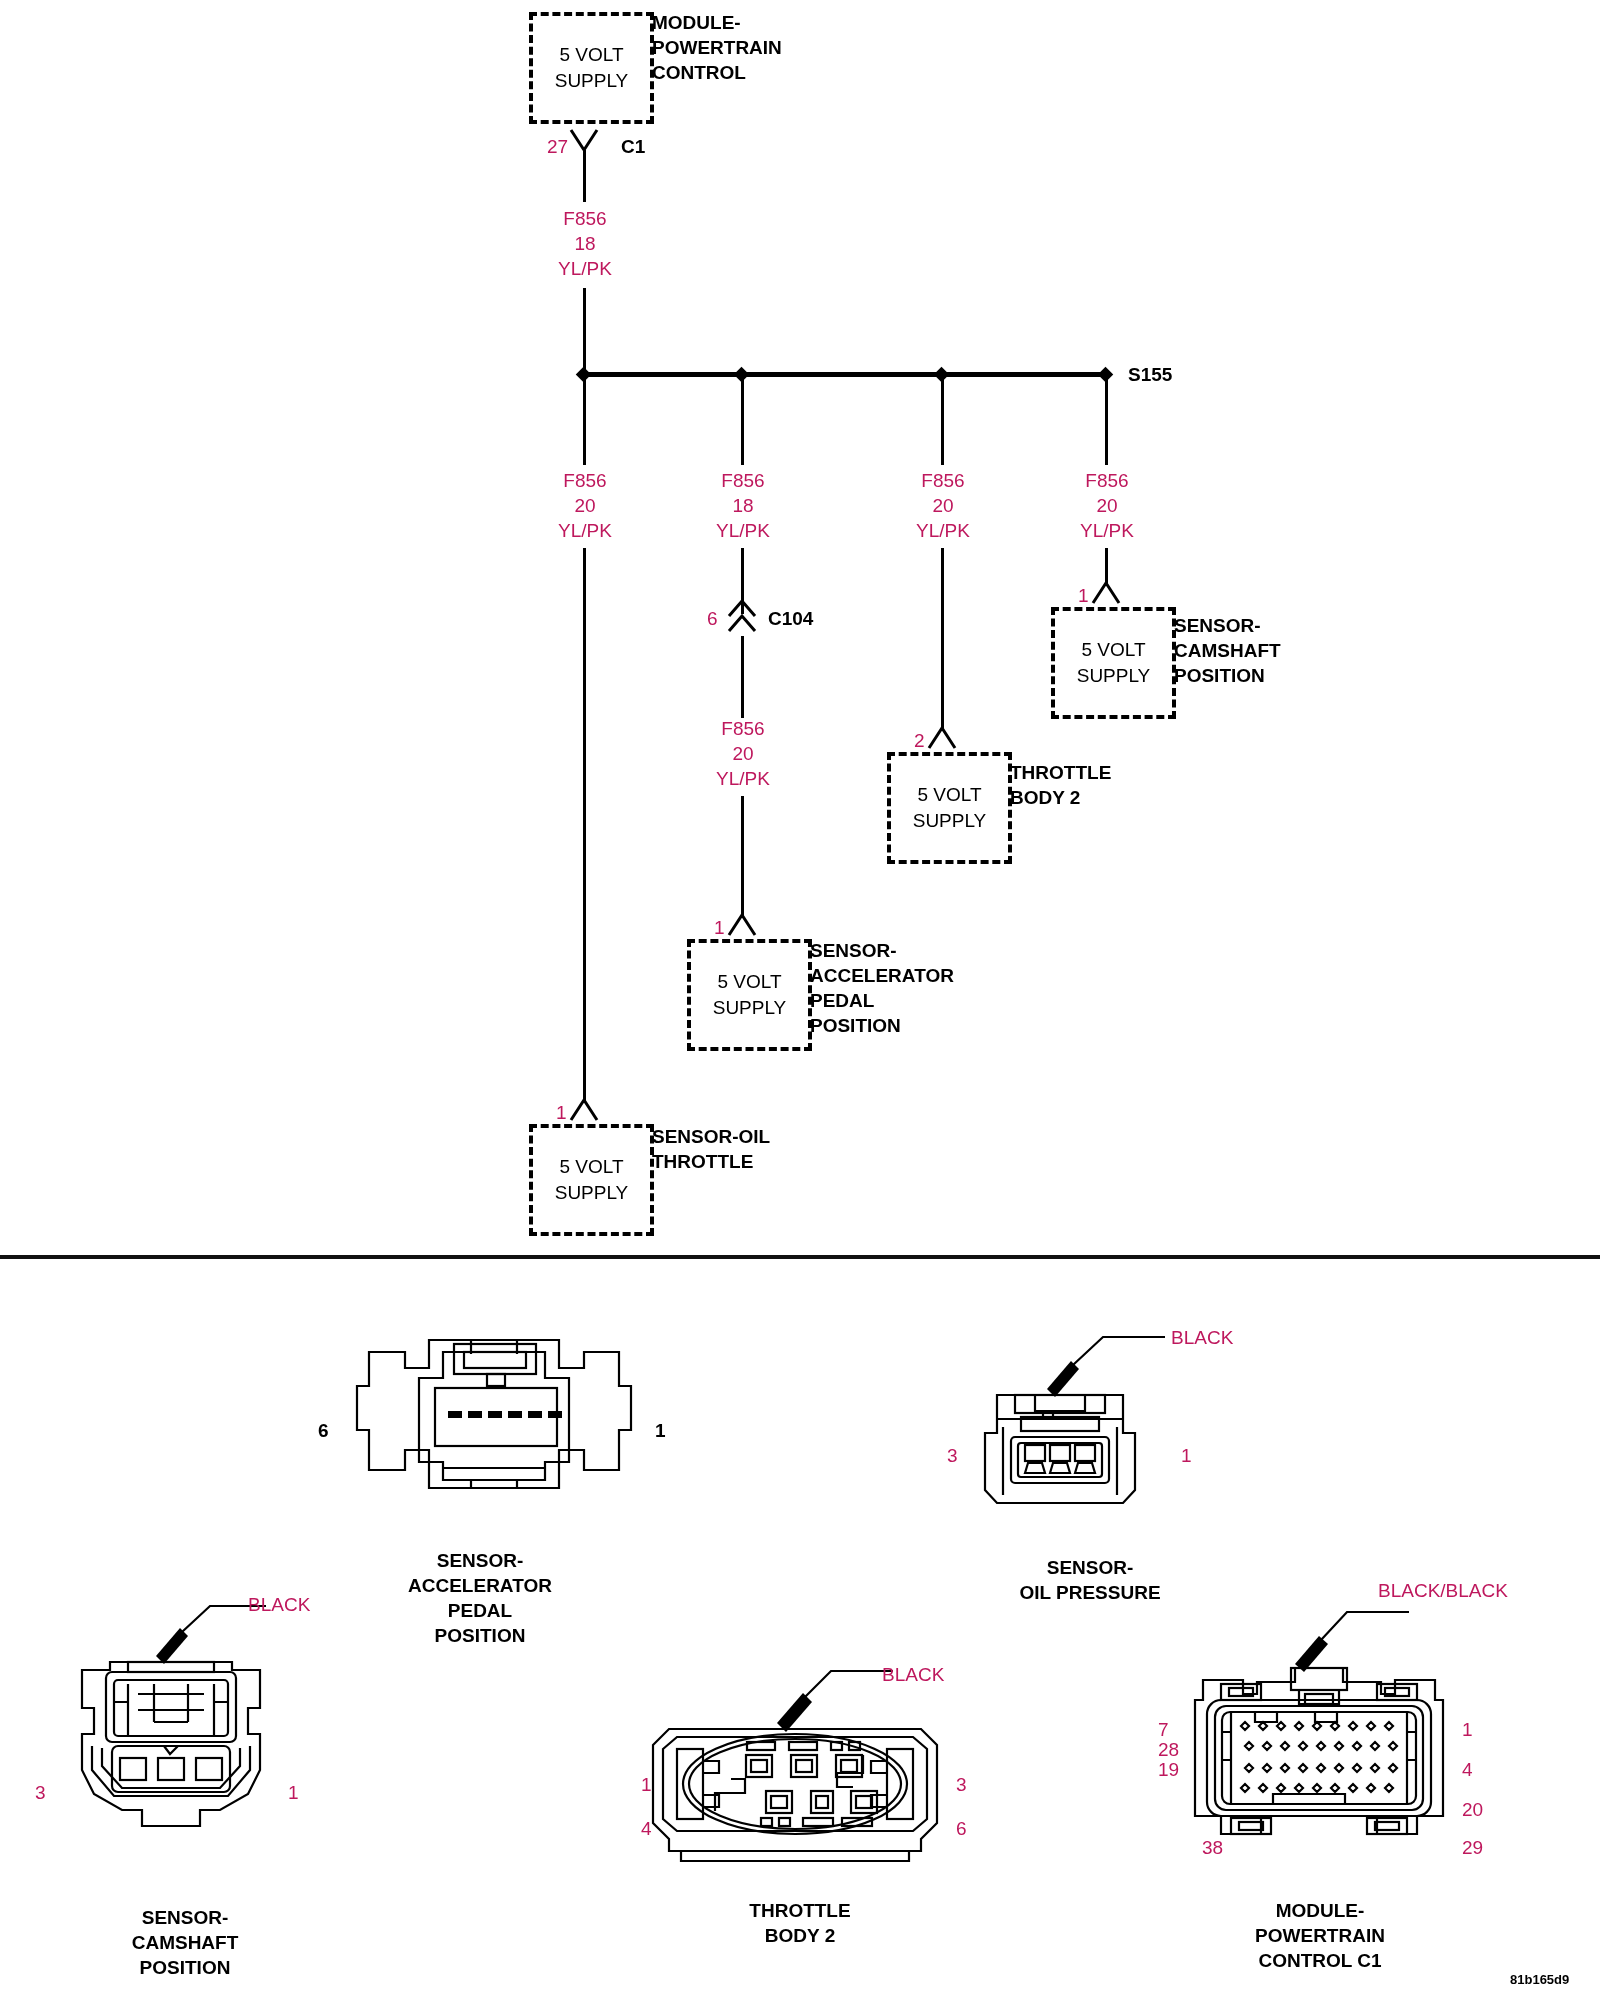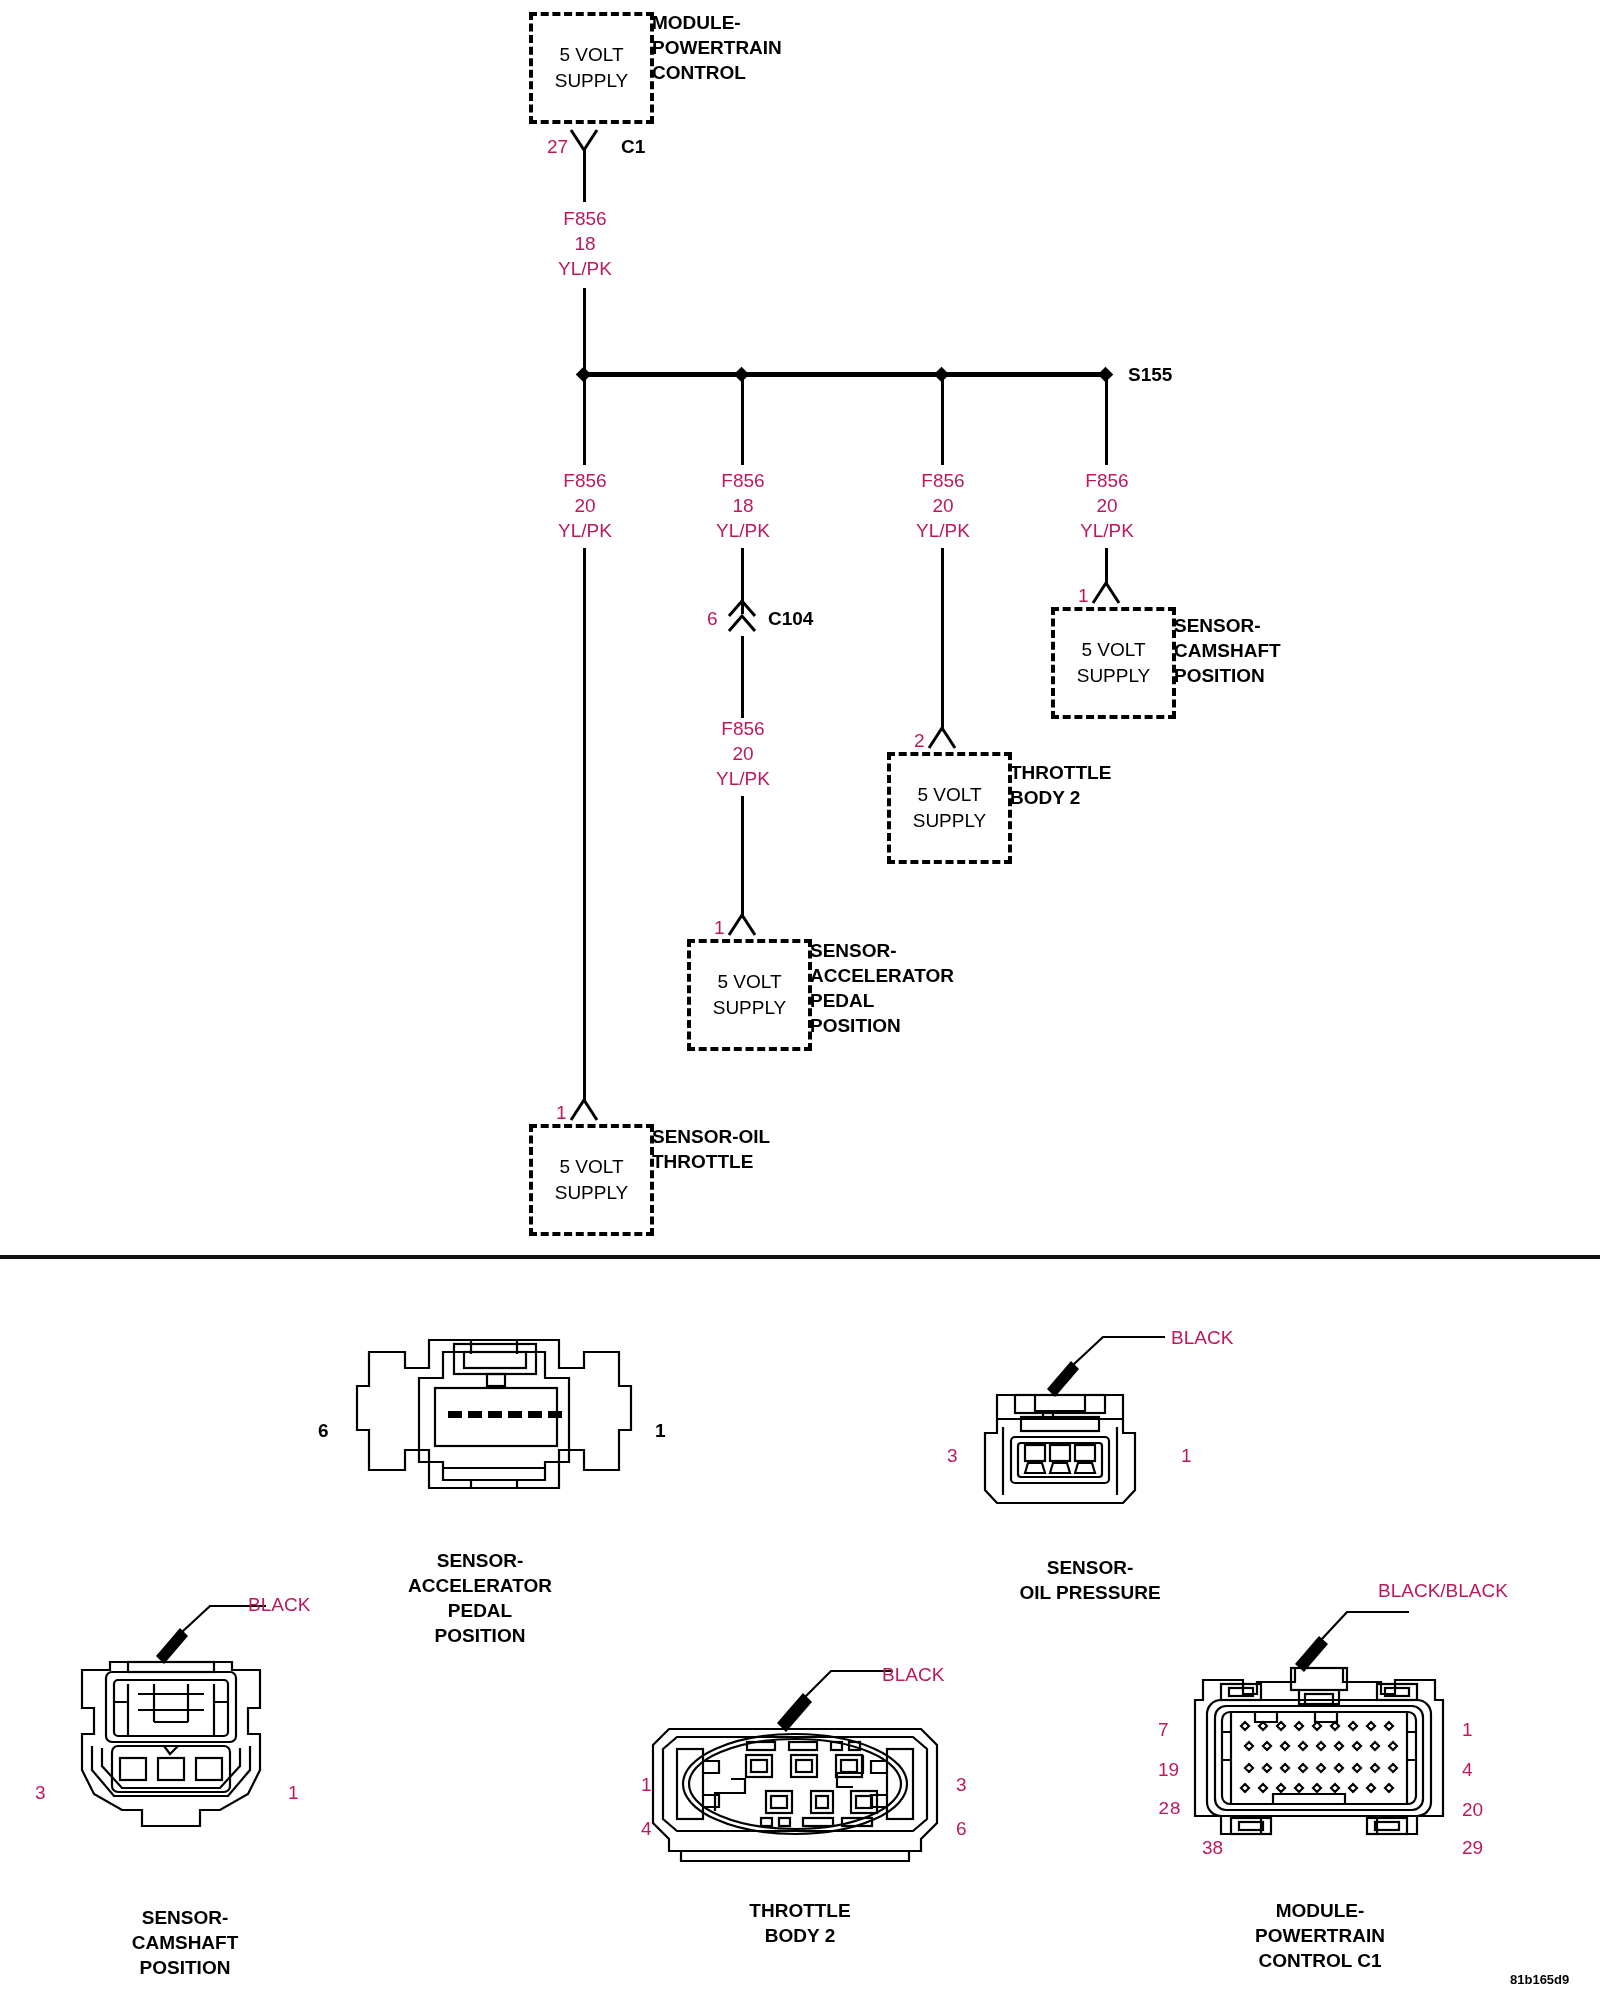--- a/index.html
+++ b/index.html
@@ -296,21 +296,21 @@
   <rect class="stk" x="44" y="174" width="24" height="8"></rect>
   <rect class="stk" x="172" y="170" width="40" height="16"></rect>
   <rect class="stk" x="180" y="174" width="24" height="8"></rect>
 
   <path class="fillblk" d="M100,16 L124,-12 L133,-4 L109,24 Z"></path>
   <path class="stk" d="M126,-8 L152,-36 L214,-36"></path>
 </svg>
 <div class="abs txt" style="left:1378px;top:1578px;">BLACK/BLACK</div>
 <div class="abs txt" style="left:1158px;top:1717px;">7</div>
 <div class="abs txt" style="left:1158px;top:1757px;">19</div>
-<div class="abs txt" style="left:1158px;top:1797px;font-family:Liberation Mono, monospace;">28</div>
+<div class="abs txt" style="left:1158px;top:1737px;">28</div>
 <div class="abs txt" style="left:1158px;top:1835px;margin-left:44px;">38</div>
 <div class="abs txt" style="left:1462px;top:1717px;">1</div>
 <div class="abs txt" style="left:1462px;top:1757px;">4</div>
 <div class="abs txt" style="left:1462px;top:1797px;">20</div>
 <div class="abs txt" style="left:1462px;top:1835px;">29</div>
 <div class="abs txt-b ctr" style="left:1180px;top:1898px;width:280px;"><span>MODULE-</span>
 <span>POWERTRAIN</span>
 <span>CONTROL C1</span></div>
 
 <div class="abs code" style="left:1510px;top:1972px;">81b165d9</div>

